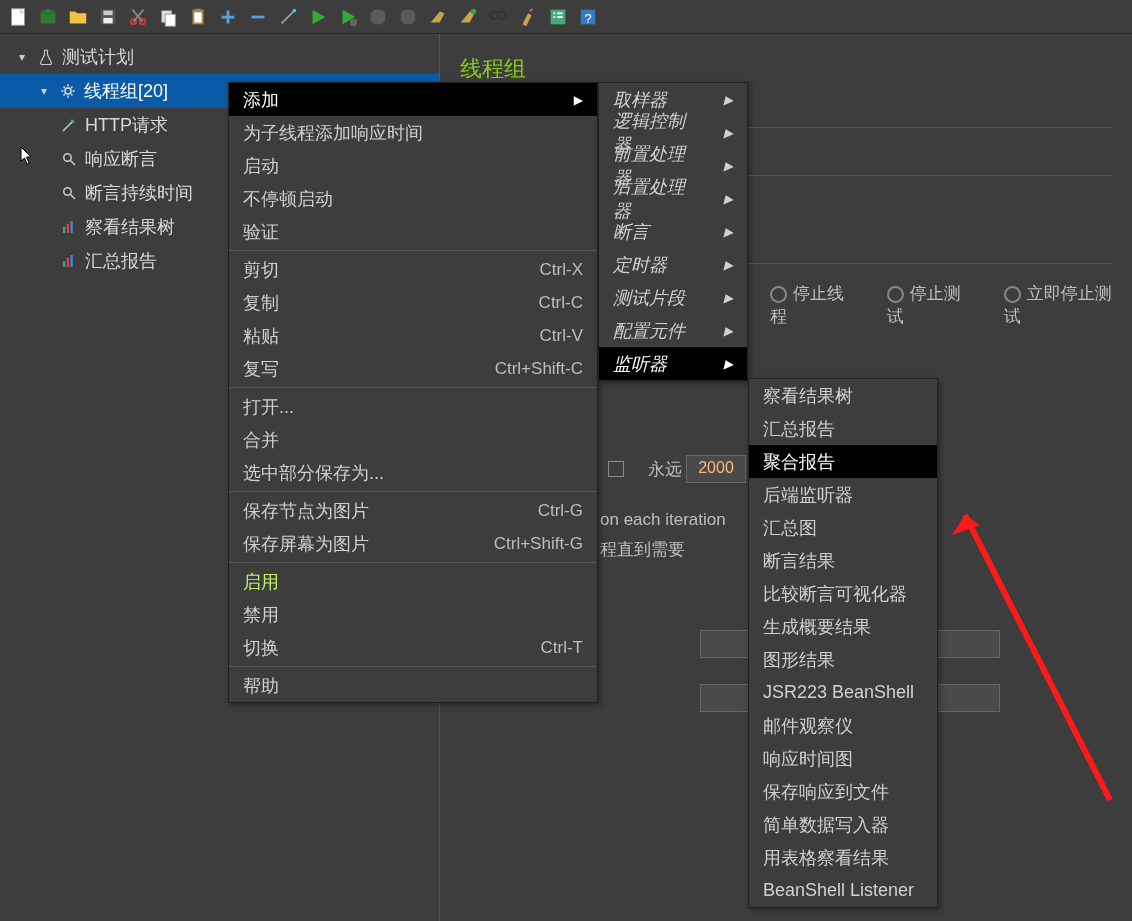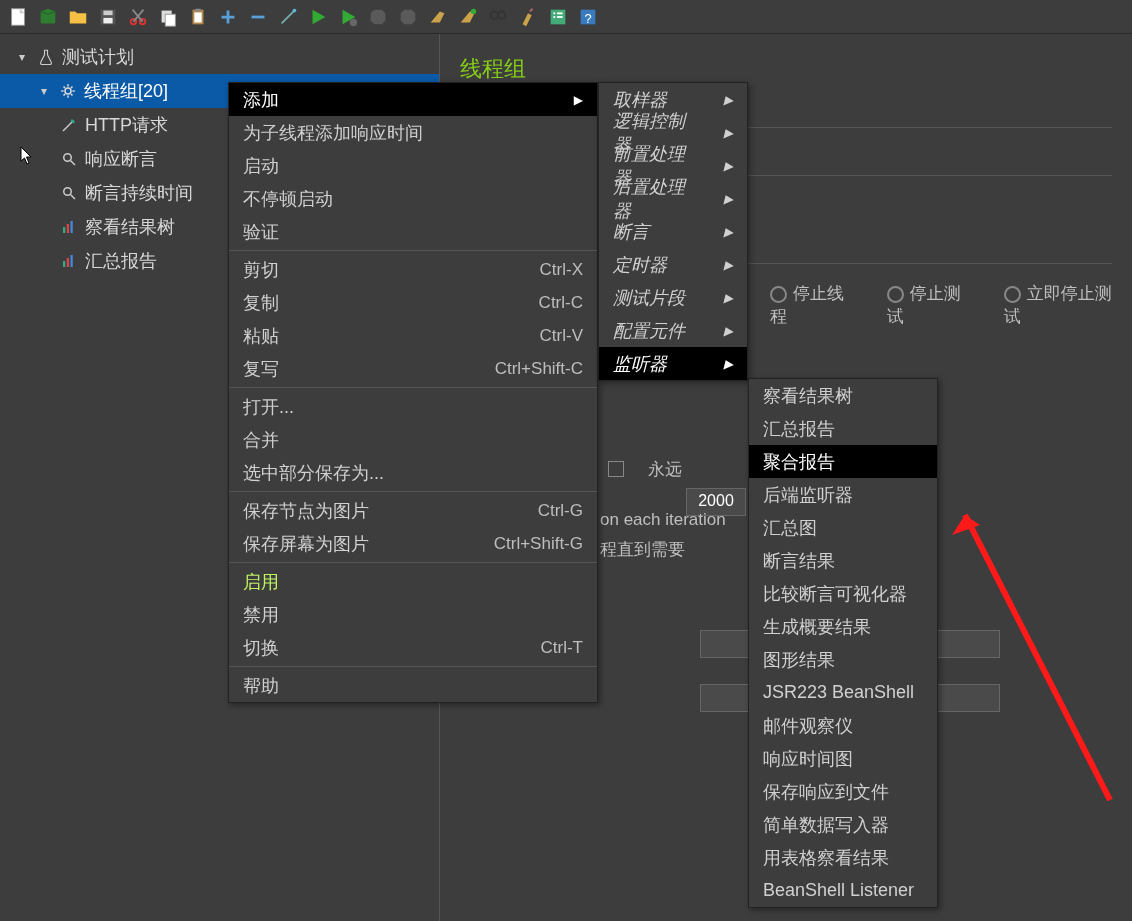--- a/index.html
+++ b/index.html
@@ -247,21 +247,21 @@
     <div style="height:40px"></div>
     <div class="field-line"></div>
     <div class="radio-row">
       <label><span class="radio"></span><span>停止线程</span></label>
       <label><span class="radio"></span><span>停止测试</span></label>
       <label><span class="radio"></span><span>立即停止测试</span></label>
     </div>
 
     <span class="bg-check" style="left:168px; top:427px;"></span>
     <span class="bg-text" style="left:192px; top:424px;margin-left:16px;">永远</span>
-    <span class="bg-input" style="left:246px; top:421px; width:60px; text-align:center; padding-top:3px; color:#ffffff;margin-top:33px;">2000</span>
+    <span class="bg-input" style="left:246px; top:421px; width:60px; text-align:center; padding-top:3px; color:#fdba74;">2000</span>
     <span class="bg-text" style="left:160px; top:476px;">on each iteration</span>
     <span class="bg-text" style="left:160px; top:504px;">程直到需要</span>
     <span class="bg-input" style="left:260px; top:596px; width:300px;"></span>
     <span class="bg-input" style="left:260px; top:650px; width:300px;"></span>
   </div>
 </div>
 
 <div class="ctx-menu sub1" id="ctx1">
     <div class="ctx-item hl">
       <span>添加</span>

